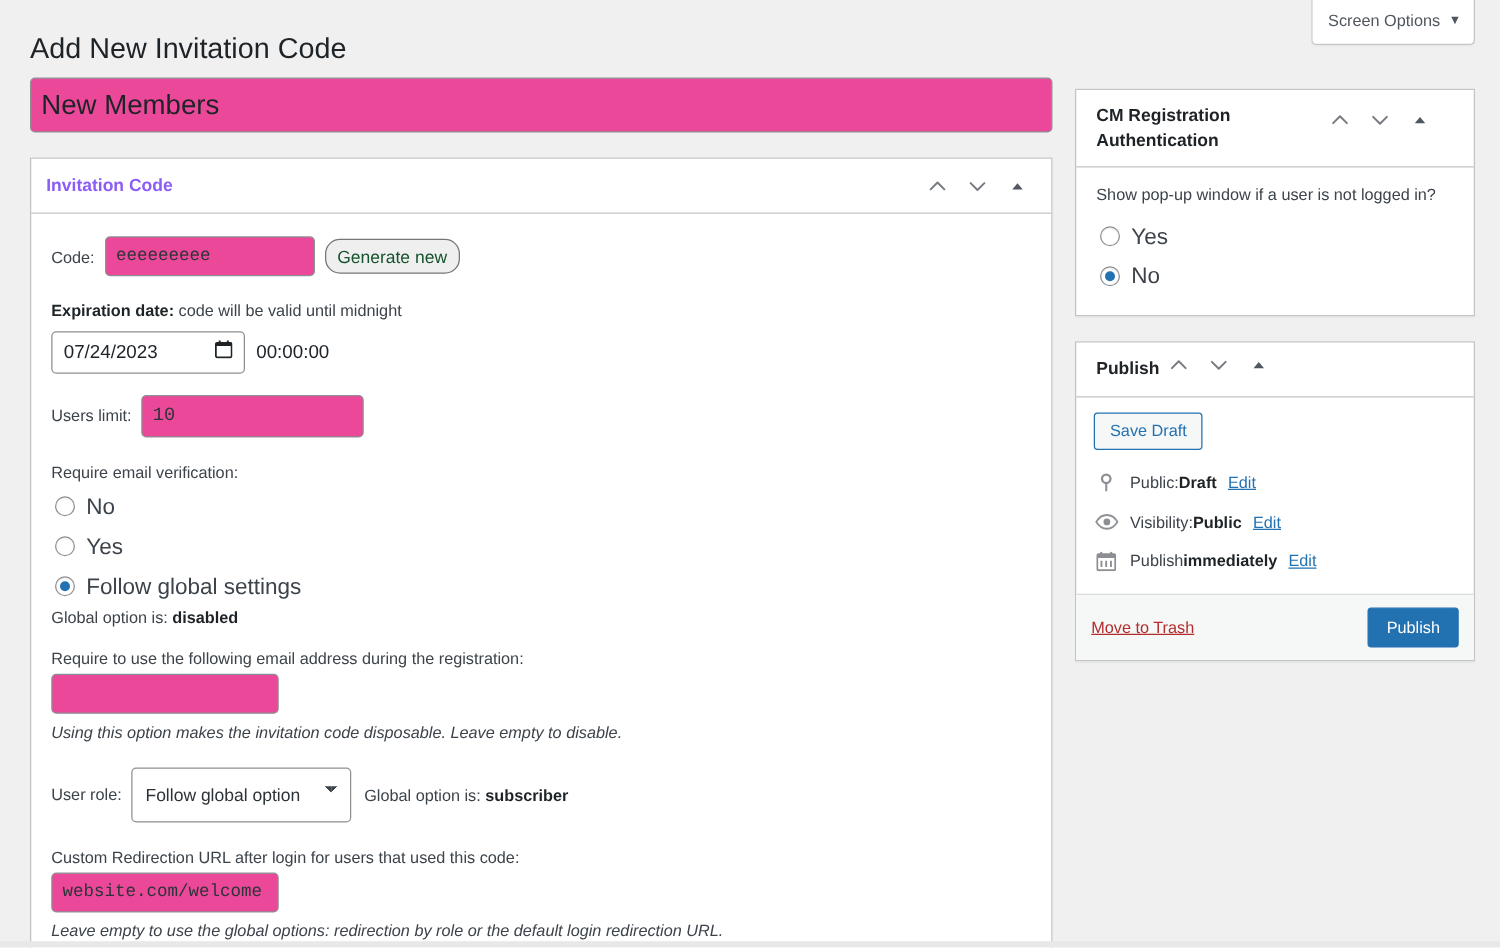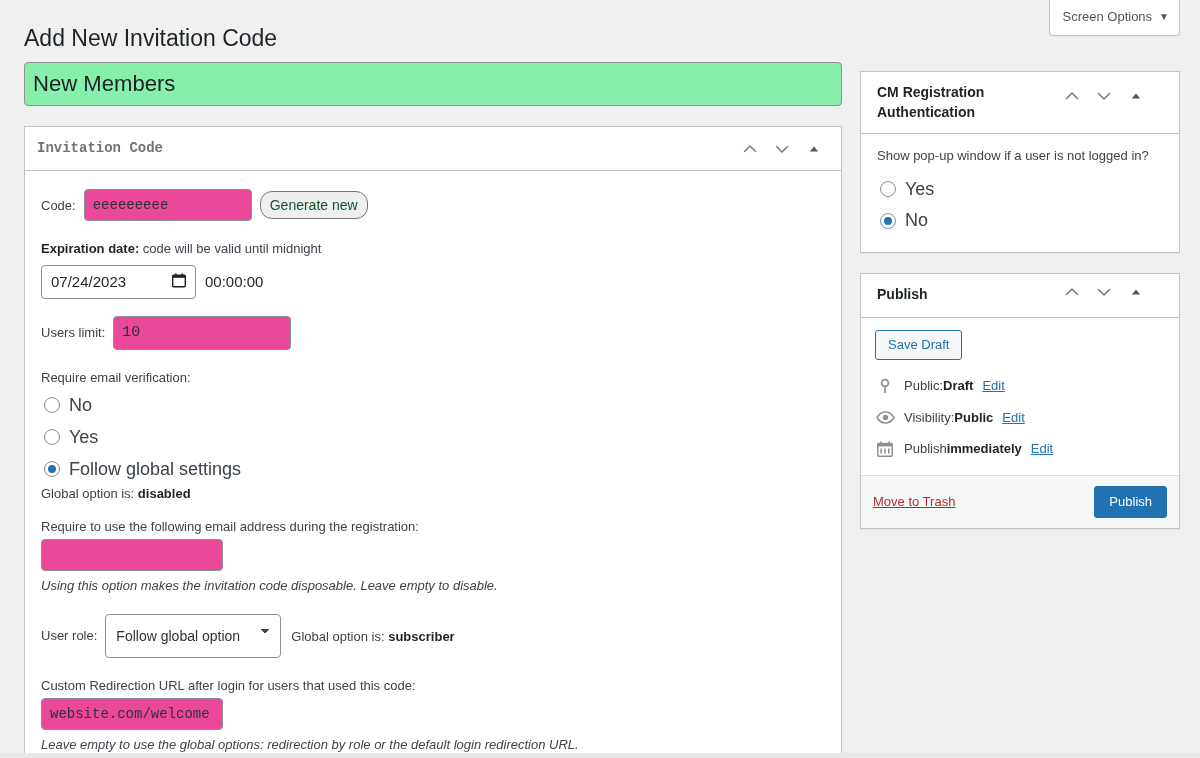--- a/index.html
+++ b/index.html
@@ -80,21 +80,21 @@
   
   .title-input {
     display: block;
     width: 818px;
     height: 44px;
     padding: 3px 8px;
     font-size: 1.7em;
     font-family: "Liberation Sans", sans-serif;
     font-weight: 400;
     color: #1d2327;
-    background: #86efac;
+    background: #ec4899;
     border: 1px solid #8c8f94;
     border-radius: 4px;
     outline: none;
     box-shadow: 0 0 0 transparent;
   }
 
   
   .postbox {
     background: #fff;
     border: 1px solid #c3c4c7;
@@ -106,24 +106,23 @@
     align-items: center;
     justify-content: space-between;
     border-bottom: 1px solid #c3c4c7;
     padding: 0 12px 0 12px;
     min-height: 44px;
   }
   .postbox-title {
     font-size: 14px;
     font-weight: 600;
     line-height: 1.4;
-    color: #737373;
+    color: #8b5cf6;
     padding: 8px 0;
     margin: 0;
-    font-family: Liberation Mono, monospace;
   }
   .handle-actions {
     display: flex;
     align-items: center;
     gap: 2px;
   }
   .handle-btn {
     width: 30px;
     height: 36px;
     display: flex;
@@ -287,21 +286,20 @@
   
   .side-box {
     background: #fff;
     border: 1px solid #c3c4c7;
     box-shadow: 0 1px 1px rgba(0,0,0,0.04);
     margin-bottom: 20px;
   }
   .side-head {
     display: flex;
     align-items: flex-start;
-    justify-content: space-between;
     border-bottom: 1px solid #c3c4c7;
     padding: 0 28px 0 16px;
     min-height: 44px;
   }
   .side-head-title {
     font-size: 14px;
     font-weight: 600;
     line-height: 1.4;
     color: #1d2327;
     padding: 11px 0;

